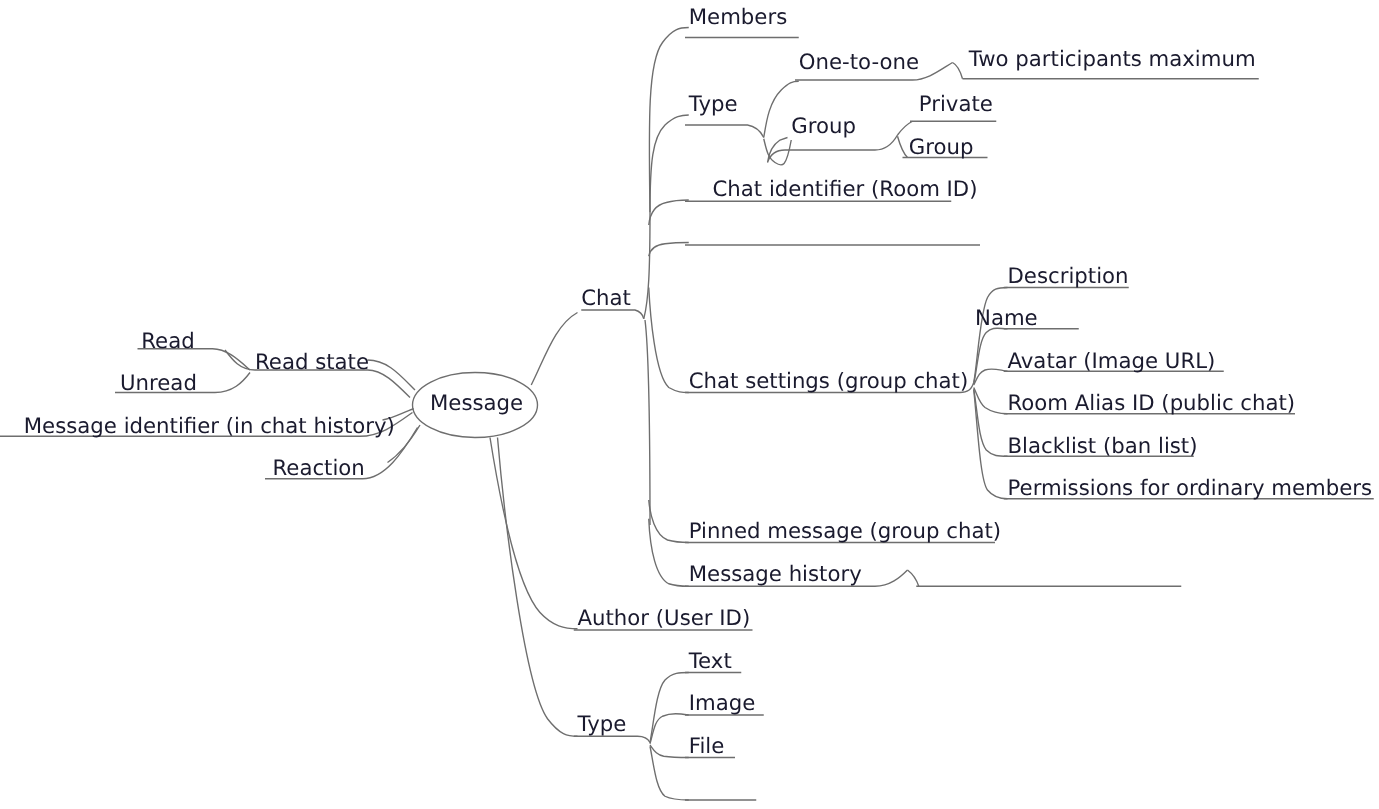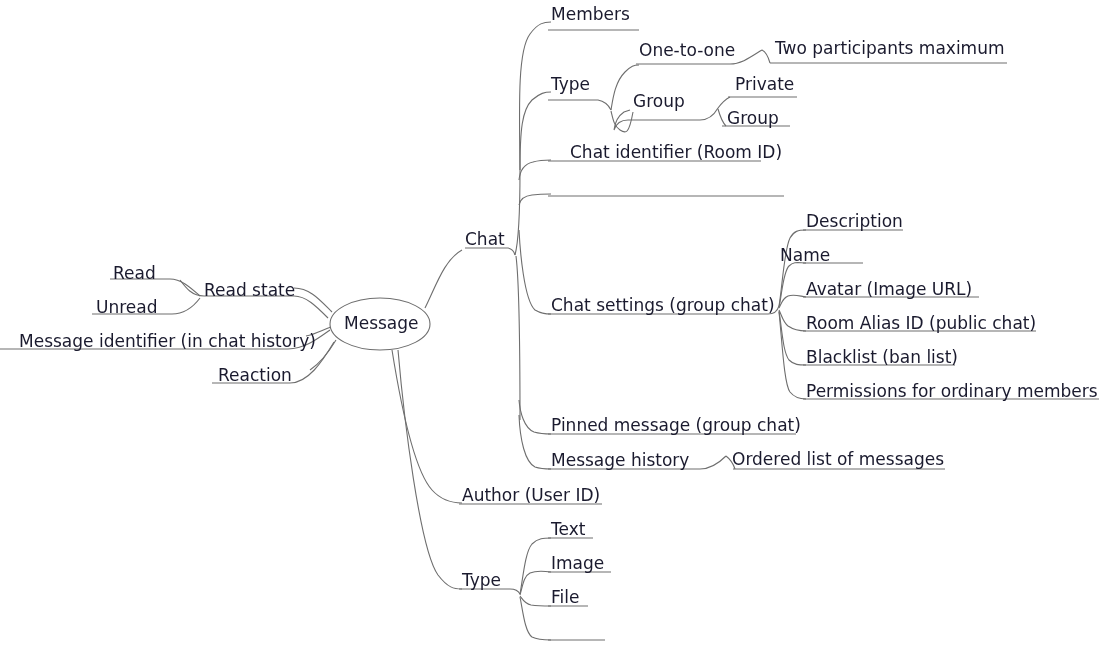--- a/index.html
+++ b/index.html
@@ -199,21 +199,20 @@
 
   
   <div class="node-label" style="left:806px; top:212px;">Description</div>
   <div class="node-label" style="left:780px; top:246px;">Name</div>
   <div class="node-label" style="left:806px; top:280px;">Avatar (Image URL)</div>
   <div class="node-label" style="left:806px; top:314px;">Room Alias ID (public chat)</div>
   <div class="node-label" style="left:806px; top:348px;">Blacklist (ban list)</div>
   <div class="node-label" style="left:806px; top:382px;">Permissions for ordinary members</div>
 
   
-  <div class="node-label" style="left:732px; top:450px;">Ordered list of messages</div>
 
   
   <div class="node-label" style="left:551px; top:520px;">Text</div>
   <div class="node-label" style="left:551px; top:554px;">Image</div>
   <div class="node-label" style="left:551px; top:588px;">File</div>
   <div class="node-label" style="left:551px; top:648px;margin-left:16px;">Voice</div>
 
 </div>
 
 </body></html>

